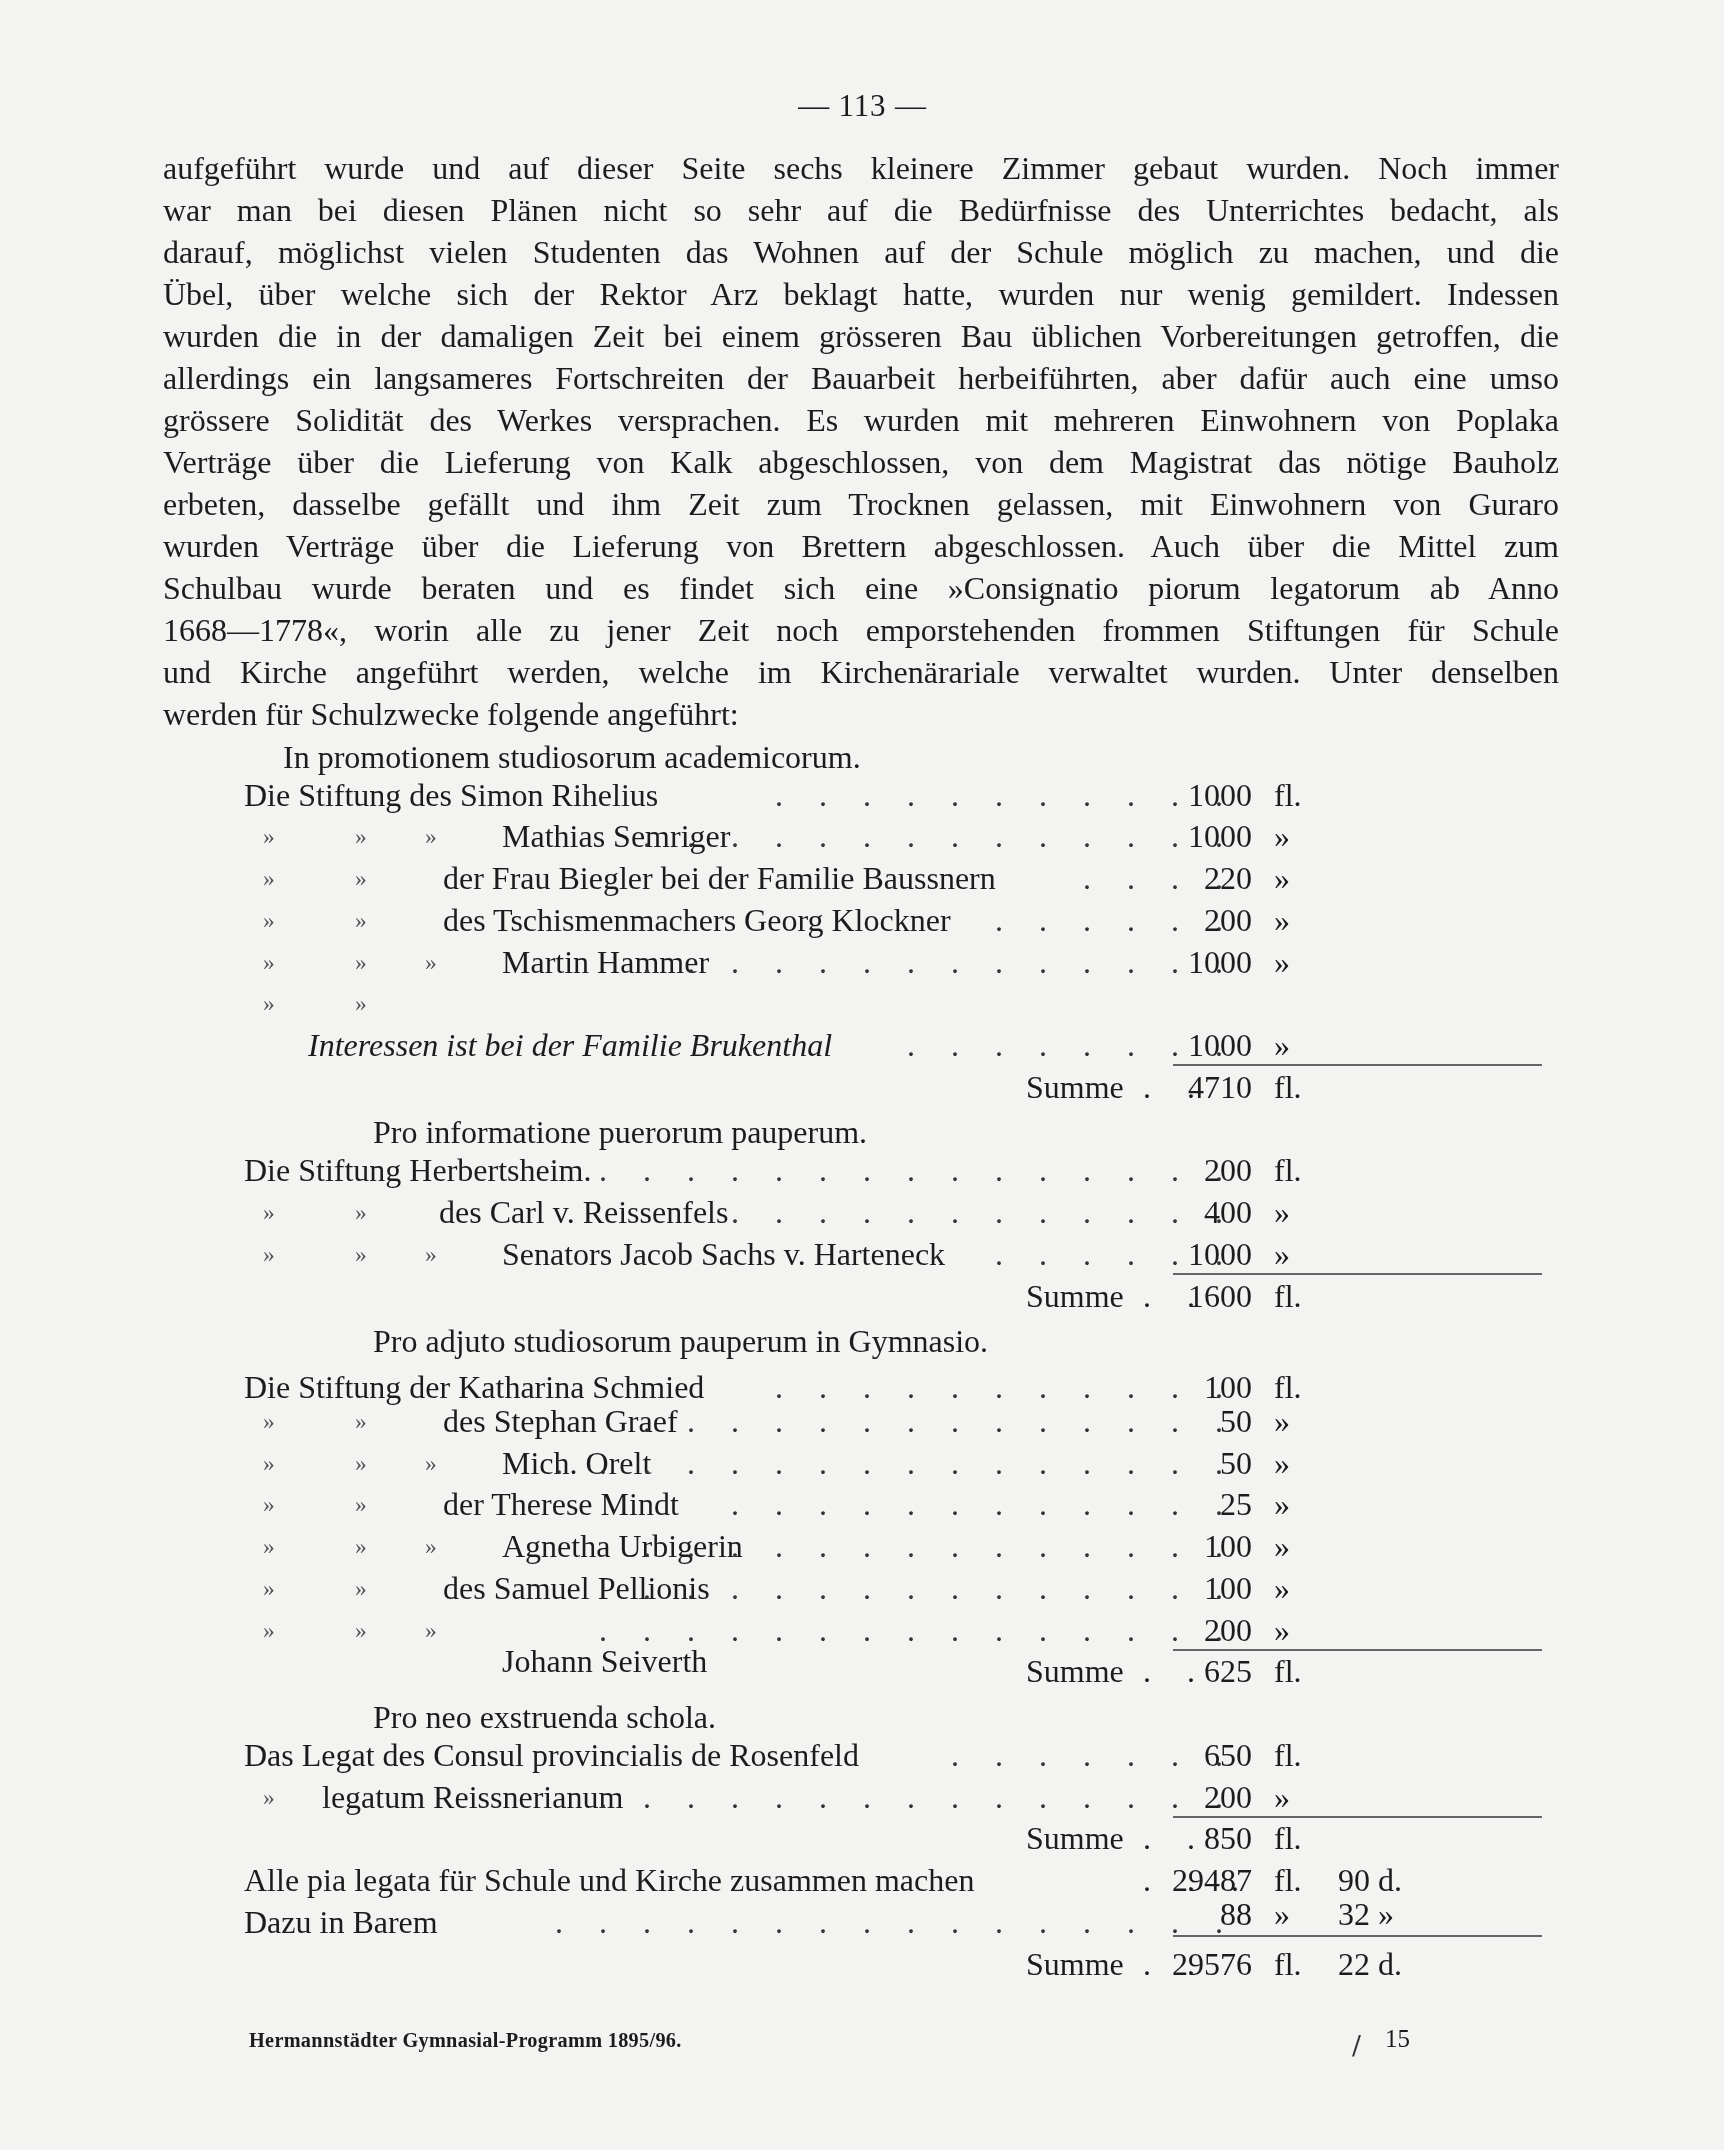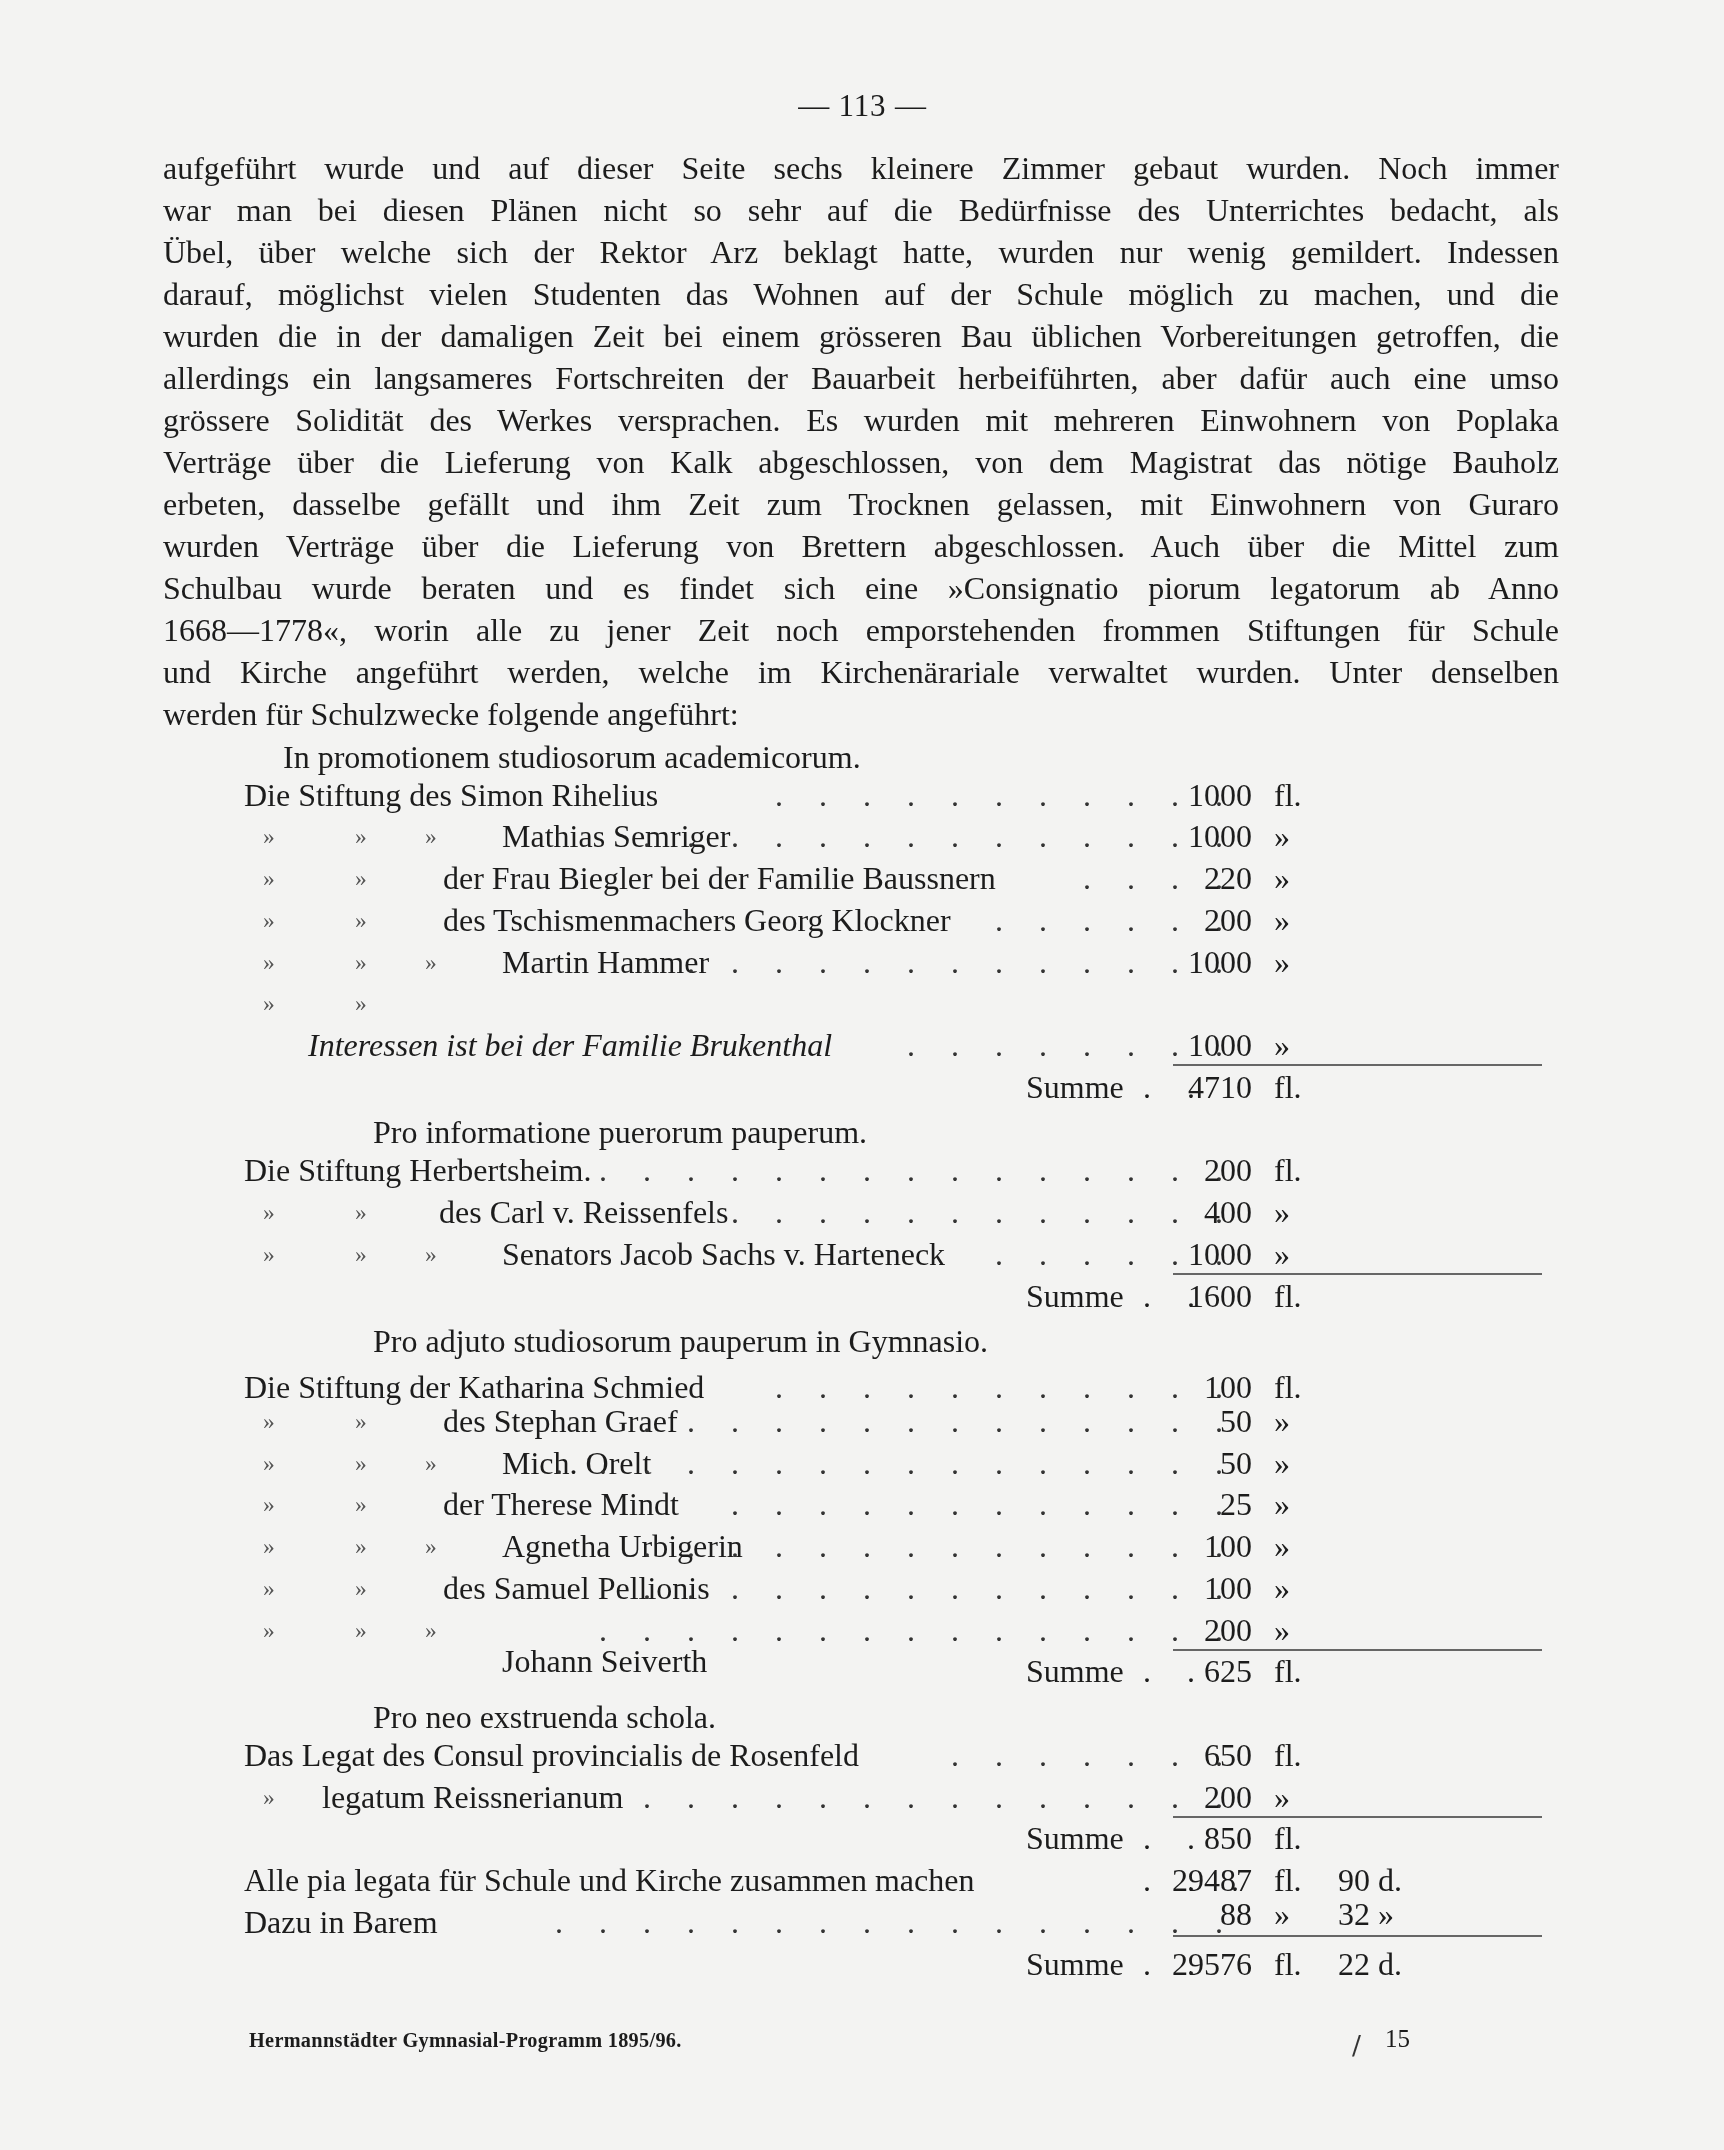--- a/index.html
+++ b/index.html
@@ -60,22 +60,22 @@
   </style>
 </head>
 <body>
 
 <div>
   <div class="page-number">— 113 —</div>
 
   <div class="body-text" id="body-text">
       <span class="line">aufgeführt wurde und auf dieser Seite sechs kleinere Zimmer gebaut wurden. Noch immer</span>
       <span class="line">war man bei diesen Plänen nicht so sehr auf die Bedürfnisse des Unterrichtes bedacht, als</span>
+      <span class="line">darauf, möglichst vielen Studenten das Wohnen auf der Schule möglich zu machen, und die</span>
       <span class="line">Übel, über welche sich der Rektor Arz beklagt hatte, wurden nur wenig gemildert. Indessen</span>
-      <span class="line">darauf, möglichst vielen Studenten das Wohnen auf der Schule möglich zu machen, und die</span>
       <span class="line">wurden die in der damaligen Zeit bei einem grösseren Bau üblichen Vorbereitungen getroffen, die</span>
       <span class="line">allerdings ein langsameres Fortschreiten der Bauarbeit herbeiführten, aber dafür auch eine umso</span>
       <span class="line">grössere Solidität des Werkes versprachen. Es wurden mit mehreren Einwohnern von Poplaka</span>
       <span class="line">Verträge über die Lieferung von Kalk abgeschlossen, von dem Magistrat das nötige Bauholz</span>
       <span class="line">erbeten, dasselbe gefällt und ihm Zeit zum Trocknen gelassen, mit Einwohnern von Guraro</span>
       <span class="line">wurden Verträge über die Lieferung von Brettern abgeschlossen. Auch über die Mittel zum</span>
       <span class="line">Schulbau wurde beraten und es findet sich eine »Consignatio piorum legatorum ab Anno</span>
       <span class="line">1668—1778«, worin alle zu jener Zeit noch emporstehenden frommen Stiftungen für Schule</span>
       <span class="line">und Kirche angeführt werden, welche im Kirchenärariale verwaltet wurden. Unter denselben</span>
       <span class="line last">werden für Schulzwecke folgende angeführt:</span>

